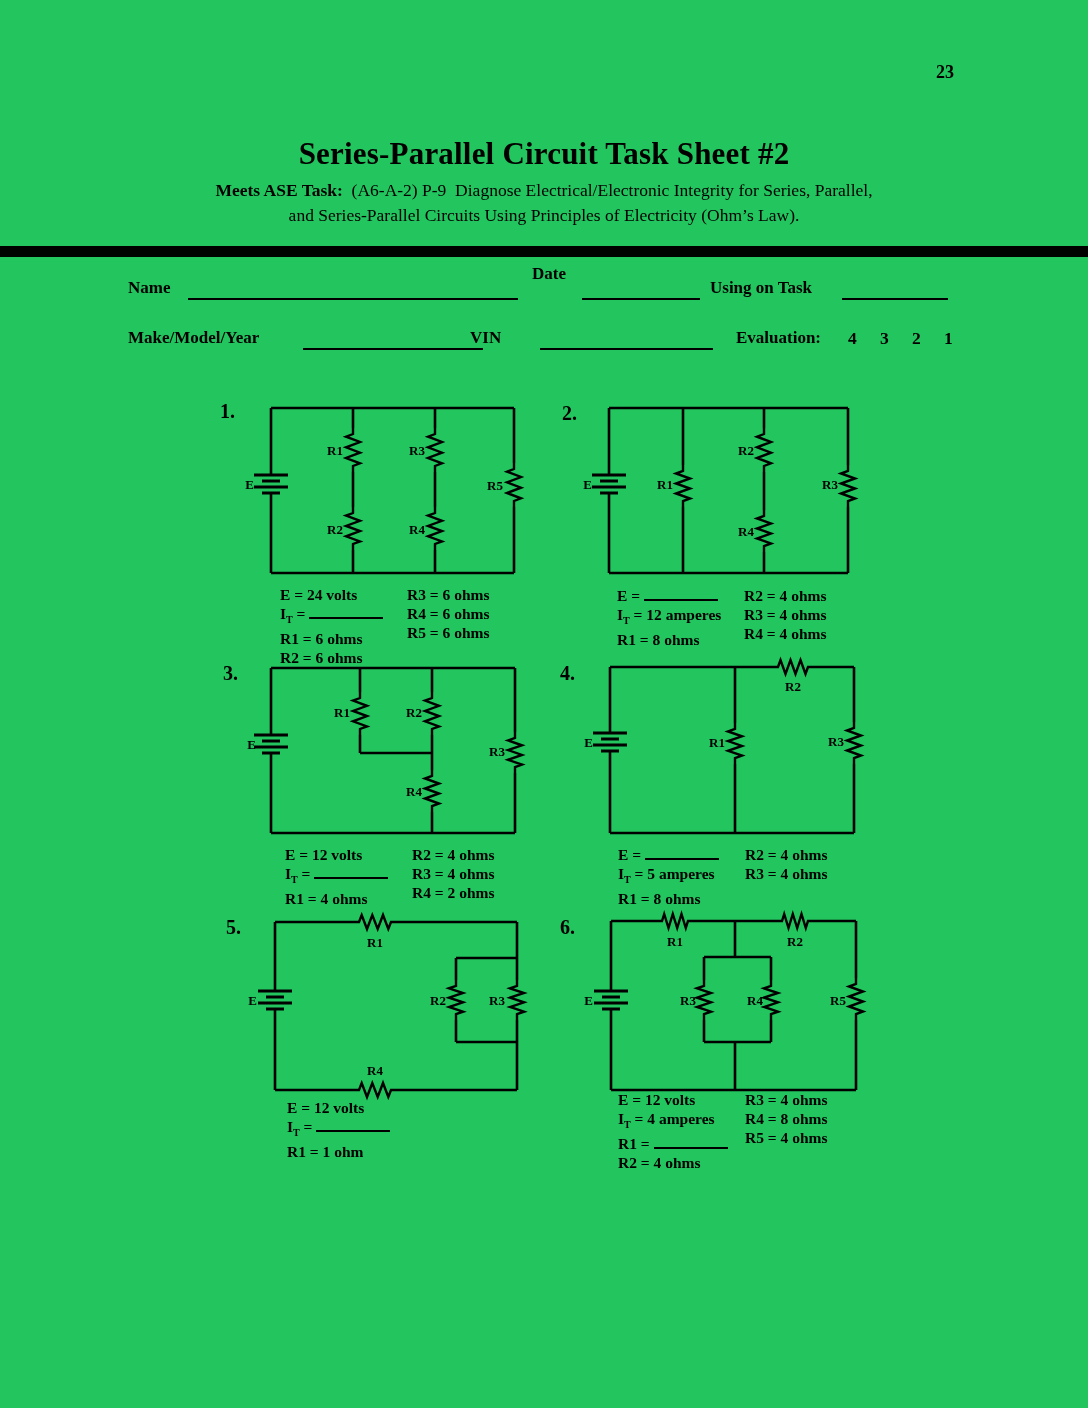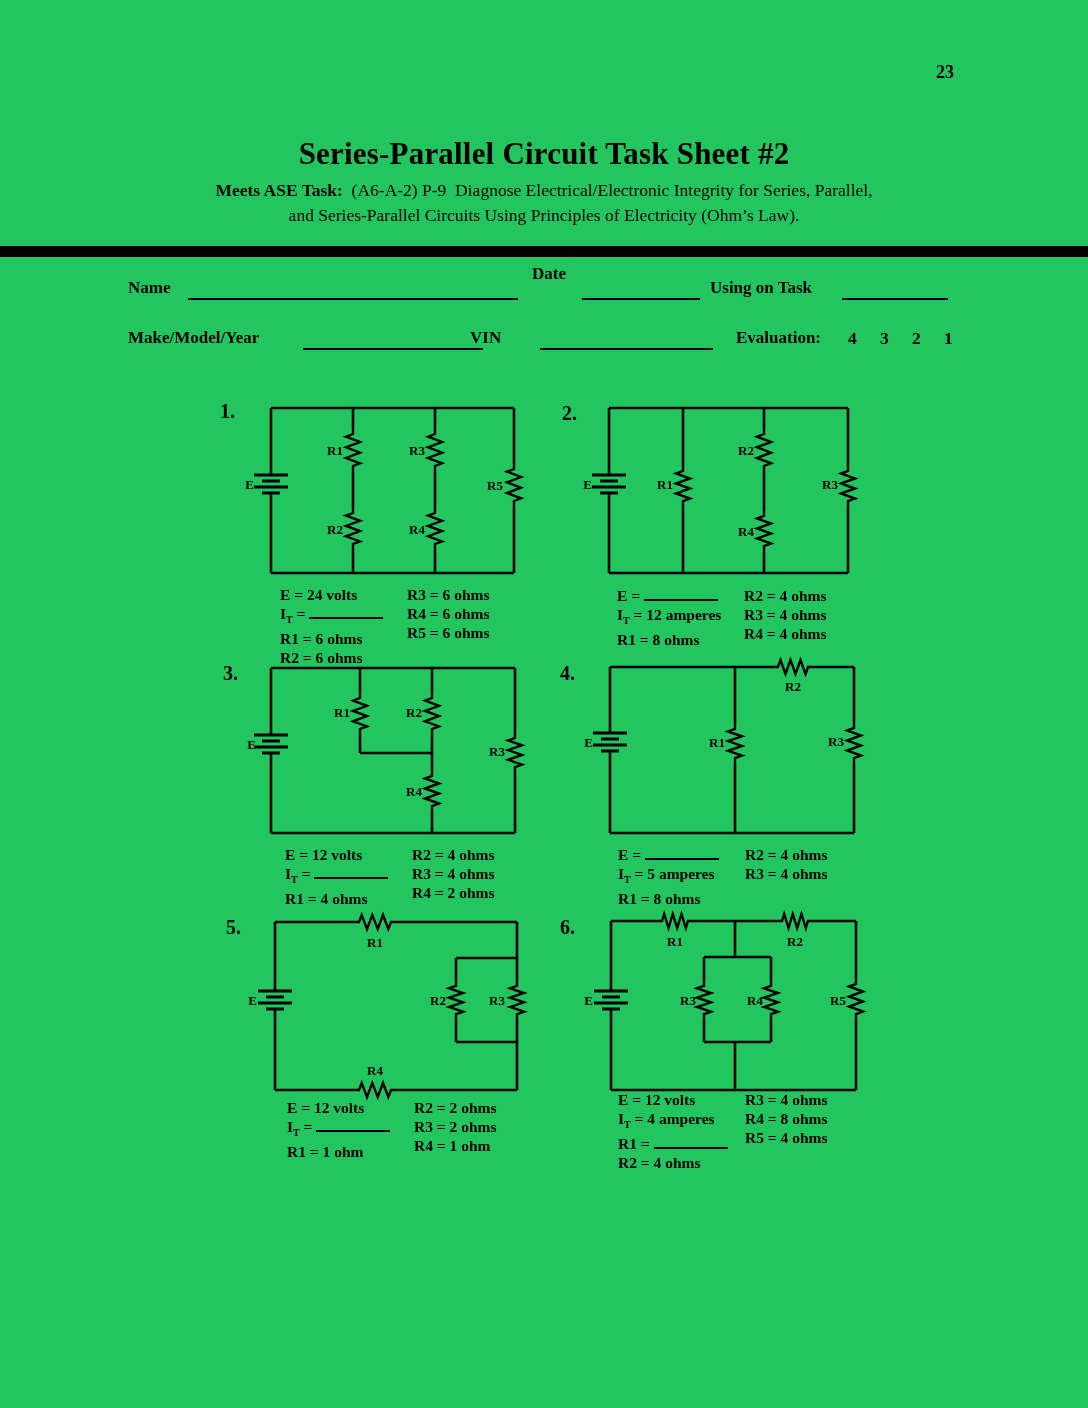--- a/index.html
+++ b/index.html
@@ -216,25 +216,20 @@
       <text class="clabel" x="47" y="100" text-anchor="end">E</text>
       <text class="clabel" x="236" y="100" text-anchor="end">R2</text>
       <text class="clabel" x="295" y="100" text-anchor="end">R3</text>
     </svg>
     <div class="givens" style="left:77px;top:193px">
       <div class="gcol">
           <div><span>E</span> = <span>12 volts</span></div>
           <div><span>I<sub>T</sub></span> = <span class="blank"></span></div>
           <div><span>R1</span> = <span>1 ohm</span></div>
         </div>
-      <div class="gcol">
-          <div><span>R2</span> = <span>2 ohms</span></div>
-          <div><span>R3</span> = <span>2 ohms</span></div>
-          <div><span>R4</span> = <span>1 ohm</span></div>
-        </div>
     </div>
   </div>
 
   <div class="circuit" style="left:550px;top:905px">
     <div class="cnum" style="left:10px;top:11px">6.</div>
     <svg class="csvg" width="340" height="200" viewBox="0 0 340 200">
       <path class="wire" d="M61 16 H106 M144 16 H226 M264 16 H306 M61 185 H306 M61 16 V86 M61 104 V185 M185 16 V52 M185 137 V185 M154 52 H221 M154 137 H221 M154 52 V75 M154 115 V137 M221 52 V75 M221 115 V137 M306 16 V73 M306 115 V185"></path>
       <g>
           <line x1="44" x2="78" y1="86" y2="86" stroke="#000" stroke-width="3"></line>
           <line x1="52" x2="70" y1="92" y2="92" stroke="#000" stroke-width="3"></line>

